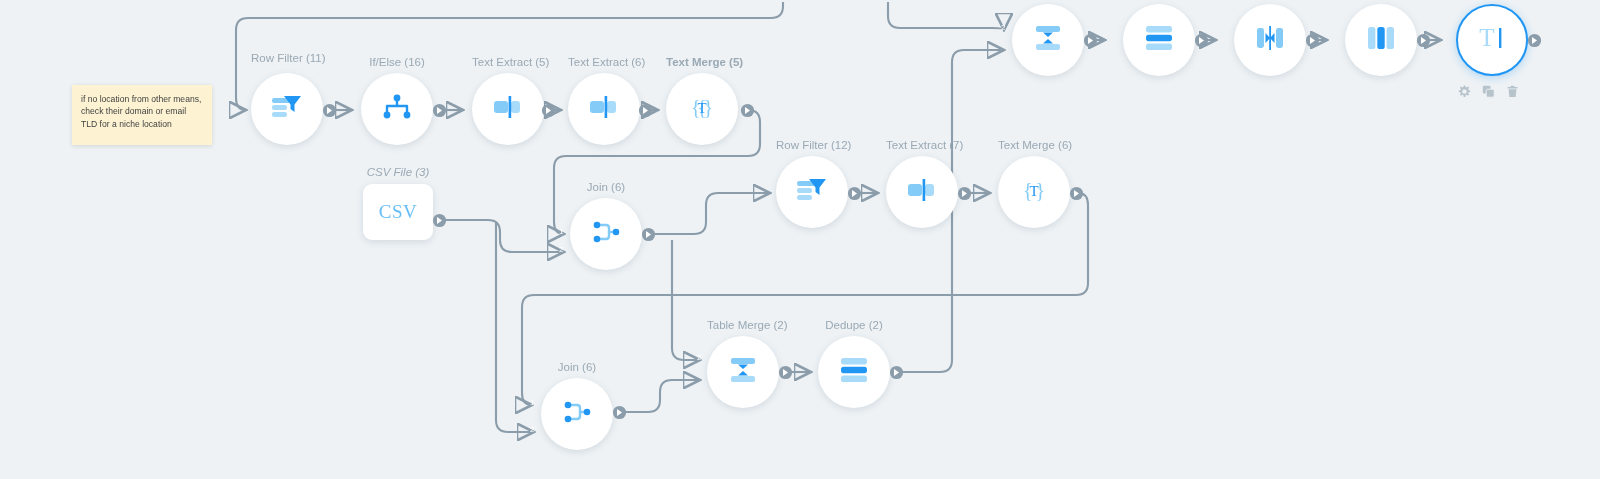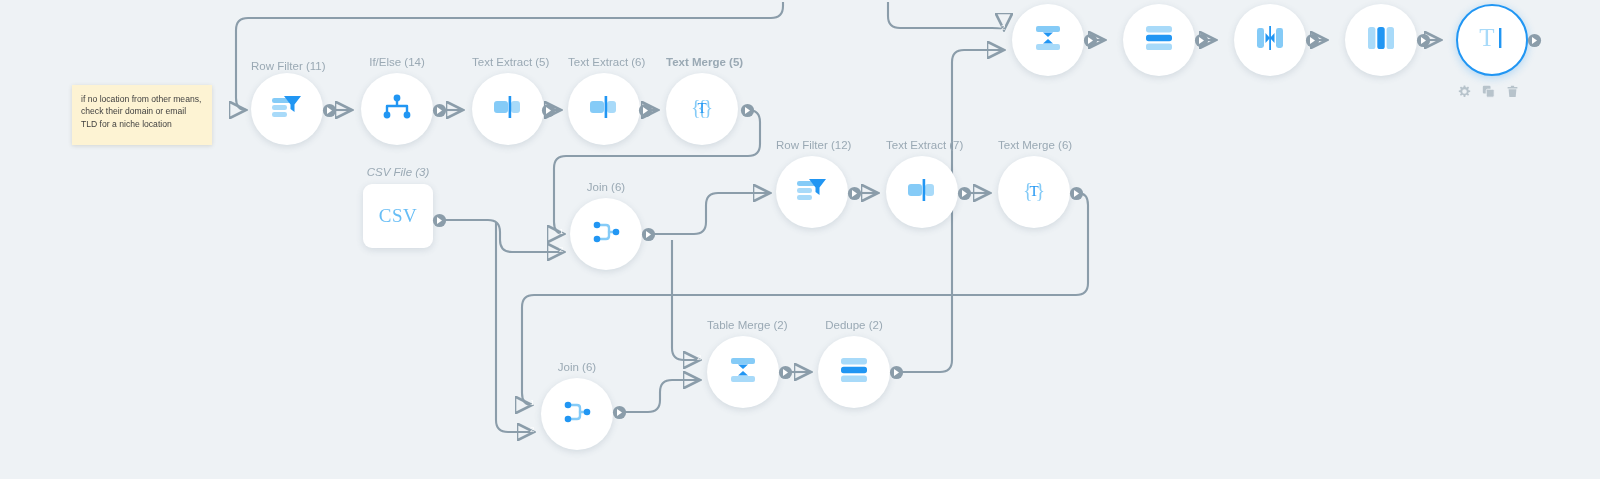--- a/index.html
+++ b/index.html
@@ -22,21 +22,21 @@
     background:#ffffff;
     box-shadow:0 2px 7px rgba(70,95,120,.16);
     display:flex;align-items:center;justify-content:center;
   }
   .circle.selected{
     border:2px solid #2196f3;
     width:68px;height:68px;
     box-shadow:0 2px 9px rgba(33,150,243,.30);
   }
   .rectnode{
-    width:70px;height:64px;border-radius:9px;
+    width:70px;height:56px;border-radius:9px;
     background:#ffffff;
     box-shadow:0 2px 7px rgba(70,95,120,.16);
     display:flex;align-items:center;justify-content:center;
   }
   .rectnode .csvtext{
     font-family:"Liberation Serif","DejaVu Serif",serif;
     font-size:19px;color:#67bdf5;letter-spacing:.5px;
   }
 
   .label{
@@ -125,35 +125,35 @@
       <path d="M1425,40 L1441,40" marker-end="url(#ah)"></path>
     </g>
   </svg>
 
   <div id="note">
     <p>if no location from other means,</p>
     <p>check their domain or email</p>
     <p>TLD for a niche location</p>
   </div>
 
-  <div class="label" style="left:251px;top:60px;width:72px;">Row Filter (11)</div>
+  <div class="label" style="left:251px;top:52px;width:72px;">Row Filter (11)</div>
   <div class="node" style="left:251px;top:73px;">
     <div class="circle">
       <span>
         <svg width="34" height="30" viewBox="0 0 34 30">
           <rect x="2" y="6" width="19" height="5" rx="2.2" fill="#85cbf7"></rect>
           <rect x="2" y="13" width="15" height="5" rx="2.2" fill="#a8daf9"></rect>
           <rect x="2" y="20" width="15" height="5" rx="2.2" fill="#a8daf9"></rect>
           <path d="M14,4 L31,4 L24.5,12.5 L24.5,20 L20.5,17 L20.5,12.5 z" fill="#2196f3"></path>
         </svg>
       </span>
     </div>
   </div>
 
-  <div class="label" style="left:361px;top:56px;width:72px;">If/Else (14)</div>
+  <div class="label" style="left:361px;top:56px;width:72px;">If/Else (16)</div>
   <div class="node" style="left:361px;top:73px;">
     <div class="circle">
       <span>
         <svg width="32" height="30" viewBox="0 0 32 30">
           <path d="M16,8 L16,14 M6,14 L26,14 M6,14 L6,21 M26,14 L26,21" stroke="#2196f3" stroke-width="2.4" fill="none" stroke-linecap="round"></path>
           <circle cx="16" cy="6" r="3.4" fill="#2196f3"></circle>
           <circle cx="6" cy="23" r="3.4" fill="#2196f3"></circle>
           <circle cx="26" cy="23" r="3.4" fill="#2196f3"></circle>
         </svg>
       </span>

